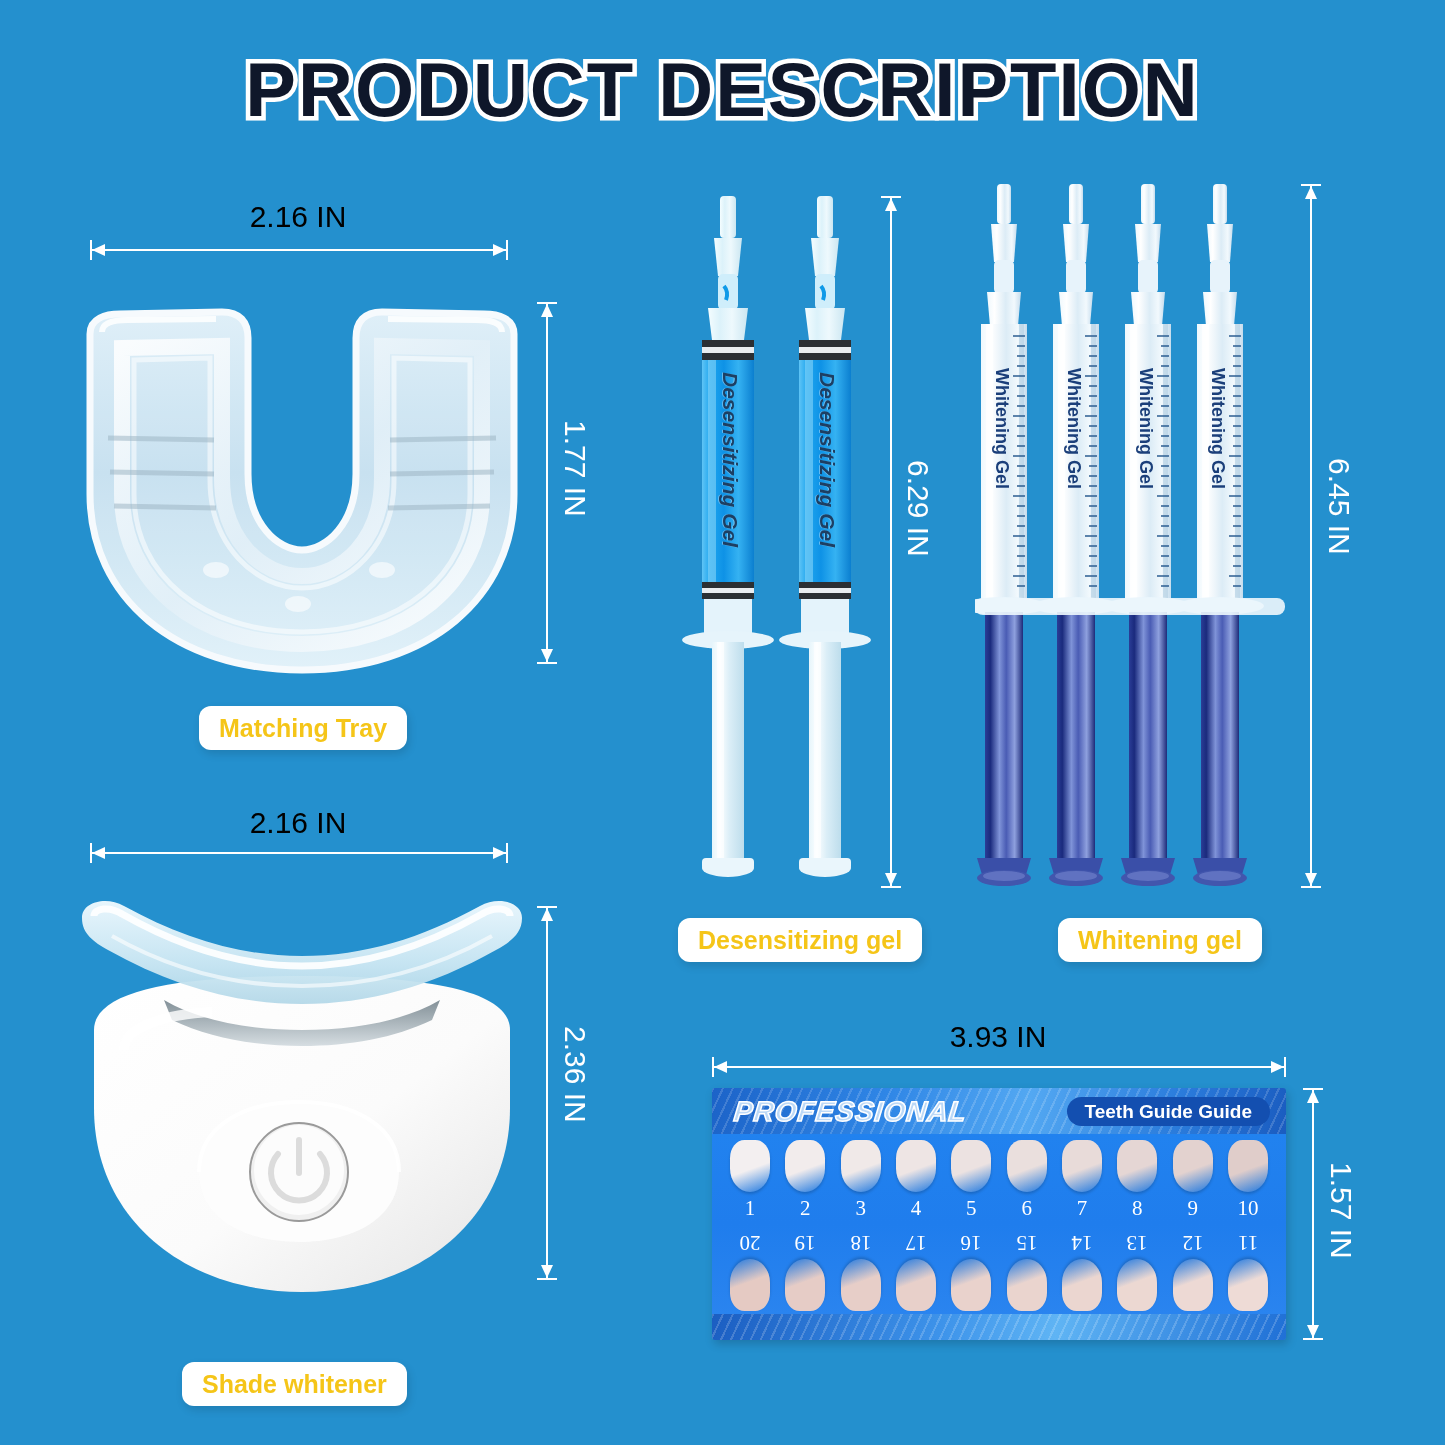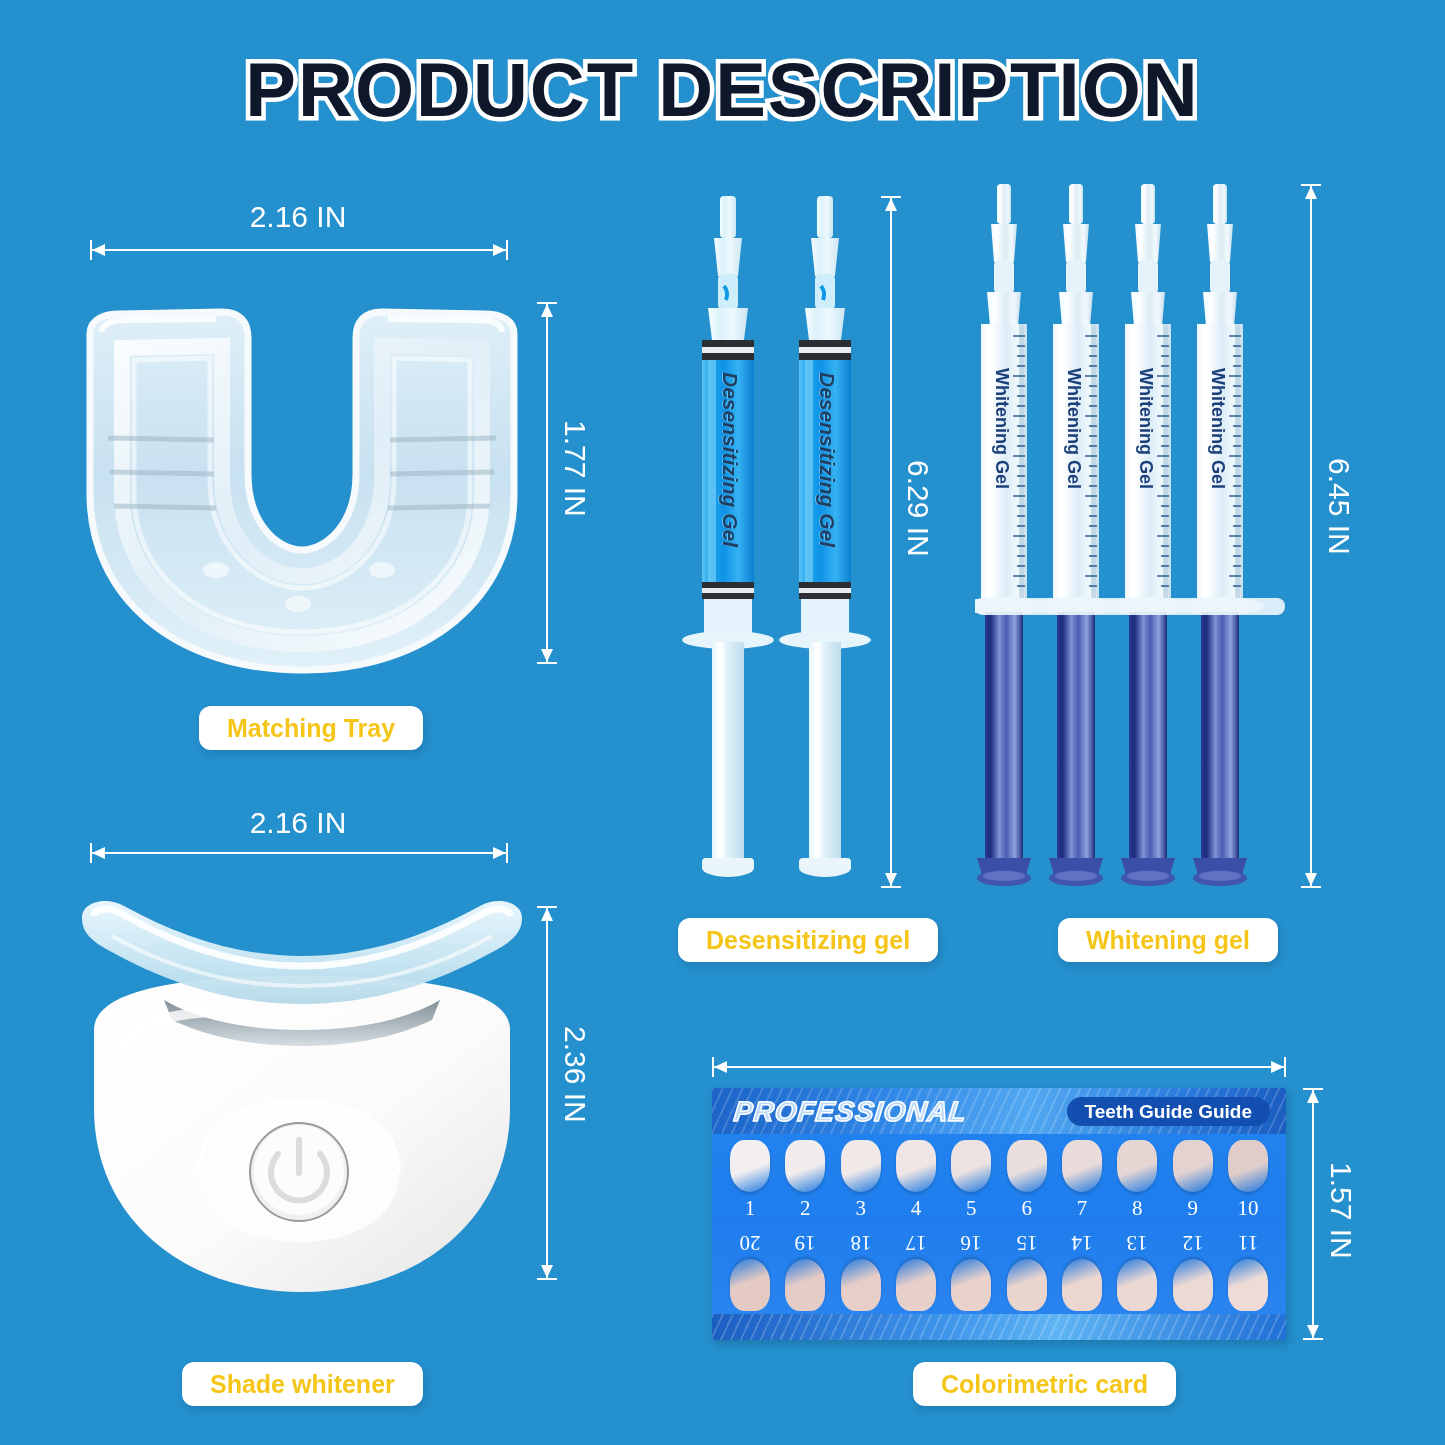--- a/index.html
+++ b/index.html
@@ -22,21 +22,21 @@
     text-shadow:0 0 0 #fff;
     font-family:"Liberation Sans", sans-serif;
   }
 
   
   .badge{
     position:absolute;background:#ffffff;border-radius:12px;
     color:#f5c518;font-size:25px;font-weight:bold;
     display:flex;align-items:center;justify-content:center;
     box-shadow:2px 4px 8px rgba(0,0,0,.13);
-    padding:0 28px;height:44px;white-space:nowrap;
+    padding:0 20px;height:44px;white-space:nowrap;
   }
 
   
   .dimH{position:absolute;height:2px;background:#fff;}
   .dimH:before,.dimH:after{
     content:"";position:absolute;top:-9px;width:2px;height:20px;background:#fff;
   }
   .dimH:before{left:0;}
   .dimH:after{right:0;}
   .arrL,.arrR{position:absolute;top:-5px;width:0;height:0;
@@ -48,21 +48,21 @@
   .dimV:before,.dimV:after{
     content:"";position:absolute;left:-9px;width:20px;height:2px;background:#fff;
   }
   .dimV:before{top:0;}
   .dimV:after{bottom:0;}
   .arrT,.arrB{position:absolute;left:-5px;width:0;height:0;
     border-left:6px solid transparent;border-right:6px solid transparent;}
   .arrT{top:2px;border-bottom:13px solid #fff;}
   .arrB{bottom:2px;border-top:13px solid #fff;}
 
-  .dimLabelH{position:absolute;color:#ffffff;font-size:30px;text-align:center;white-space:nowrap;}
+  .dimLabelH{position:absolute;color:#000000;font-size:30px;text-align:center;white-space:nowrap;}
   .dimLabelV{position:absolute;color:#fff;font-size:30px;white-space:nowrap;
     transform:rotate(90deg);transform-origin:left top;}
 
   
   .tray{position:absolute;}
   .tray svg{display:block;}
 
   
   .led{position:absolute;}
 
@@ -409,20 +409,21 @@
 
   <div class="vtext wgLabel" style="left:1012px;top:368px;">Whitening Gel</div>
   <div class="vtext wgLabel" style="left:1084px;top:368px;">Whitening Gel</div>
   <div class="vtext wgLabel" style="left:1156px;top:368px;">Whitening Gel</div>
   <div class="vtext wgLabel" style="left:1228px;top:368px;">Whitening Gel</div>
 
   <div class="badge" style="left:1058px;top:918px;">
     <span>Whitening gel</span>
   </div>
 
+  <div class="dimLabelH" style="left:710px;top:1020px;width:576px;">3.93 IN</div>
   <div class="dimH" style="left:712px;top:1066px;width:574px;">
     <span class="arrL"></span>
     <span class="arrR"></span>
   </div>
 
   <div class="dimV" style="left:1312px;top:1088px;height:252px;">
     <span class="arrT"></span>
     <span class="arrB"></span>
   </div>
   <div class="dimLabelV" style="left:1358px;top:1162px;">1.57 IN</div>
@@ -519,17 +520,14 @@
             <div class="tnum">11</div>
           </div>
         </div>
     </div>
 
     <div class="cardBottomBar">
       <div class="streaks"></div>
     </div>
   </div>
 
-  <div class="badge" style="left:913px;top:1362px;">
-    <span>Colorimetric card</span>
-  </div>
 
 </div>
 
 </body></html>

